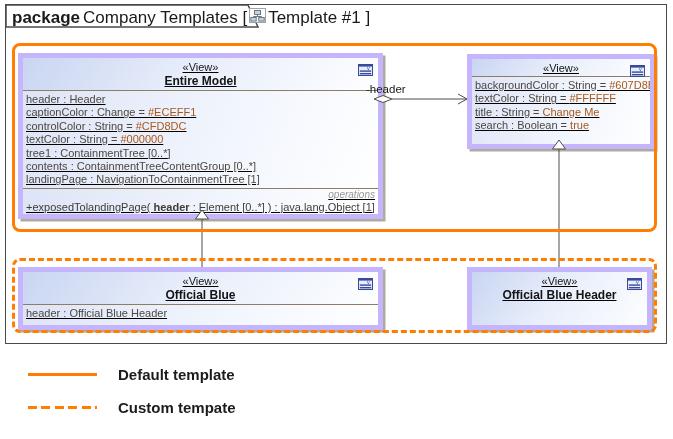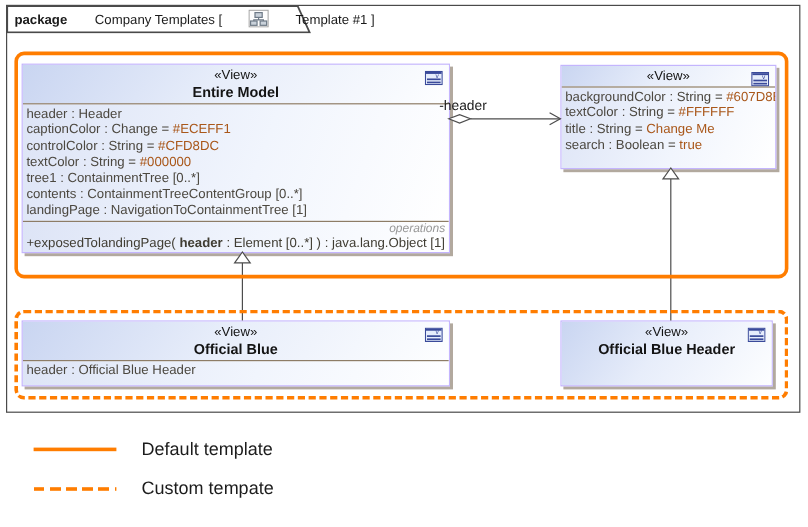--- a/index.html
+++ b/index.html
@@ -3,33 +3,33 @@
 <meta charset="utf-8">
 <style>
   html,body{margin:0;padding:0;background:#ffffff;}
   .canvas{position:relative;width:673px;height:439px;background:#fff;overflow:hidden;
           font-family:"Liberation Sans",sans-serif;}
 
   
   .pkg-frame{position:absolute;left:5px;top:4px;width:660px;height:338px;
              border:1.5px solid #4a4a4a;background:#fff;z-index:1;}
   .pkg-tab{position:absolute;left:5px;top:4px;width:256px;height:24px;z-index:6;}
-  .pkg-tab-text{position:absolute;left:12px;top:8px;display:flex;align-items:center;gap:20px;
-                font-size:11px;color:#1a1a1a;white-space:nowrap;z-index:7;}
+  .pkg-tab-text{position:absolute;left:12px;top:8px;display:flex;align-items:center;gap:0;
+                font-size:17px;color:#1a1a1a;white-space:nowrap;z-index:7;}
   .pkg-keyword{font-weight:bold;margin-right:3px;}
   .tab-icon{display:inline-block;margin:0 2px;}
 
   
   .tpl-rect{position:absolute;border-radius:8px;z-index:5;pointer-events:none;}
   .tpl-solid{left:12px;top:43px;width:639px;height:183px;border:3px solid #FF7D00;}
   .tpl-dashed{left:12px;top:258px;width:639px;height:69px;border:3px dashed #FF7D00;}
 
   
-  .class-box{position:absolute;border:1px solid #c4b5fd;box-shadow:2.5px 2.5px 0 #b2a99e;
-             display:flex;flex-direction:column;z-index:3;overflow:hidden;background:#fff;}
+  .class-box{position:absolute;border:5px solid #c4b5fd;box-shadow:2.5px 2.5px 0 #b2a99e;
+             display:flex;flex-direction:column;z-index:3;overflow:hidden;background:#fff;text-decoration:underline;}
   .name-comp{position:relative;text-align:center;padding:3px 18px 1px;
              background:linear-gradient(125deg,#c9d5f1 0%,#e7edfa 45%,#fdfeff 100%);}
   .name-comp.with-sep{border-bottom:1px solid #8d7c66;}
   .stereo{font-size:11px;line-height:13px;color:#141414;}
   .cls-name{font-size:12px;line-height:15px;font-weight:bold;color:#141414;}
   .view-icon{position:absolute;top:4px;right:5px;}
   .attrs{flex:1;padding:2px 3px 1px;
          background:linear-gradient(110deg,#dde4f6 0%,#f1f5fd 55%,#ffffff 100%);}
   .attr-line{font-size:11px;line-height:13.4px;white-space:nowrap;color:#4c4840;}
   .attr-value{color:#a9571a;}
@@ -49,21 +49,21 @@
   .connector-layer{position:absolute;left:0;top:0;width:673px;height:439px;z-index:4;pointer-events:none;}
   .assoc-label{position:absolute;left:366px;top:83px;width:90px;text-align:left;
                font-size:11.5px;color:#1a1a1a;z-index:6;}
 
   
   .legend{position:absolute;left:28px;top:365px;z-index:2;}
   .legend-row{display:flex;align-items:center;height:18px;margin-bottom:15px;}
   .sample{width:69px;height:3px;margin-right:21px;}
   .sample.solid{background:#FF7D00;}
   .sample.dashed{background:repeating-linear-gradient(90deg,#FF7D00 0 9px,transparent 9px 13.5px);}
-  .legend-label{font-size:15px;color:#1c1c1c;white-space:nowrap;}
+  .legend-label{font-size:15px;color:#1c1c1c;white-space:nowrap;font-weight:bold;}
 </style>
 </head>
 <body>
 
 <div class="canvas">
 
   <div class="pkg-frame"></div>
 
   <svg class="pkg-tab" viewBox="0 0 256 24">
     <polygon points="1,1 243,1 253,23 1,23" fill="#ffffff" stroke="#4a4a4a" stroke-width="1.5"></polygon>

